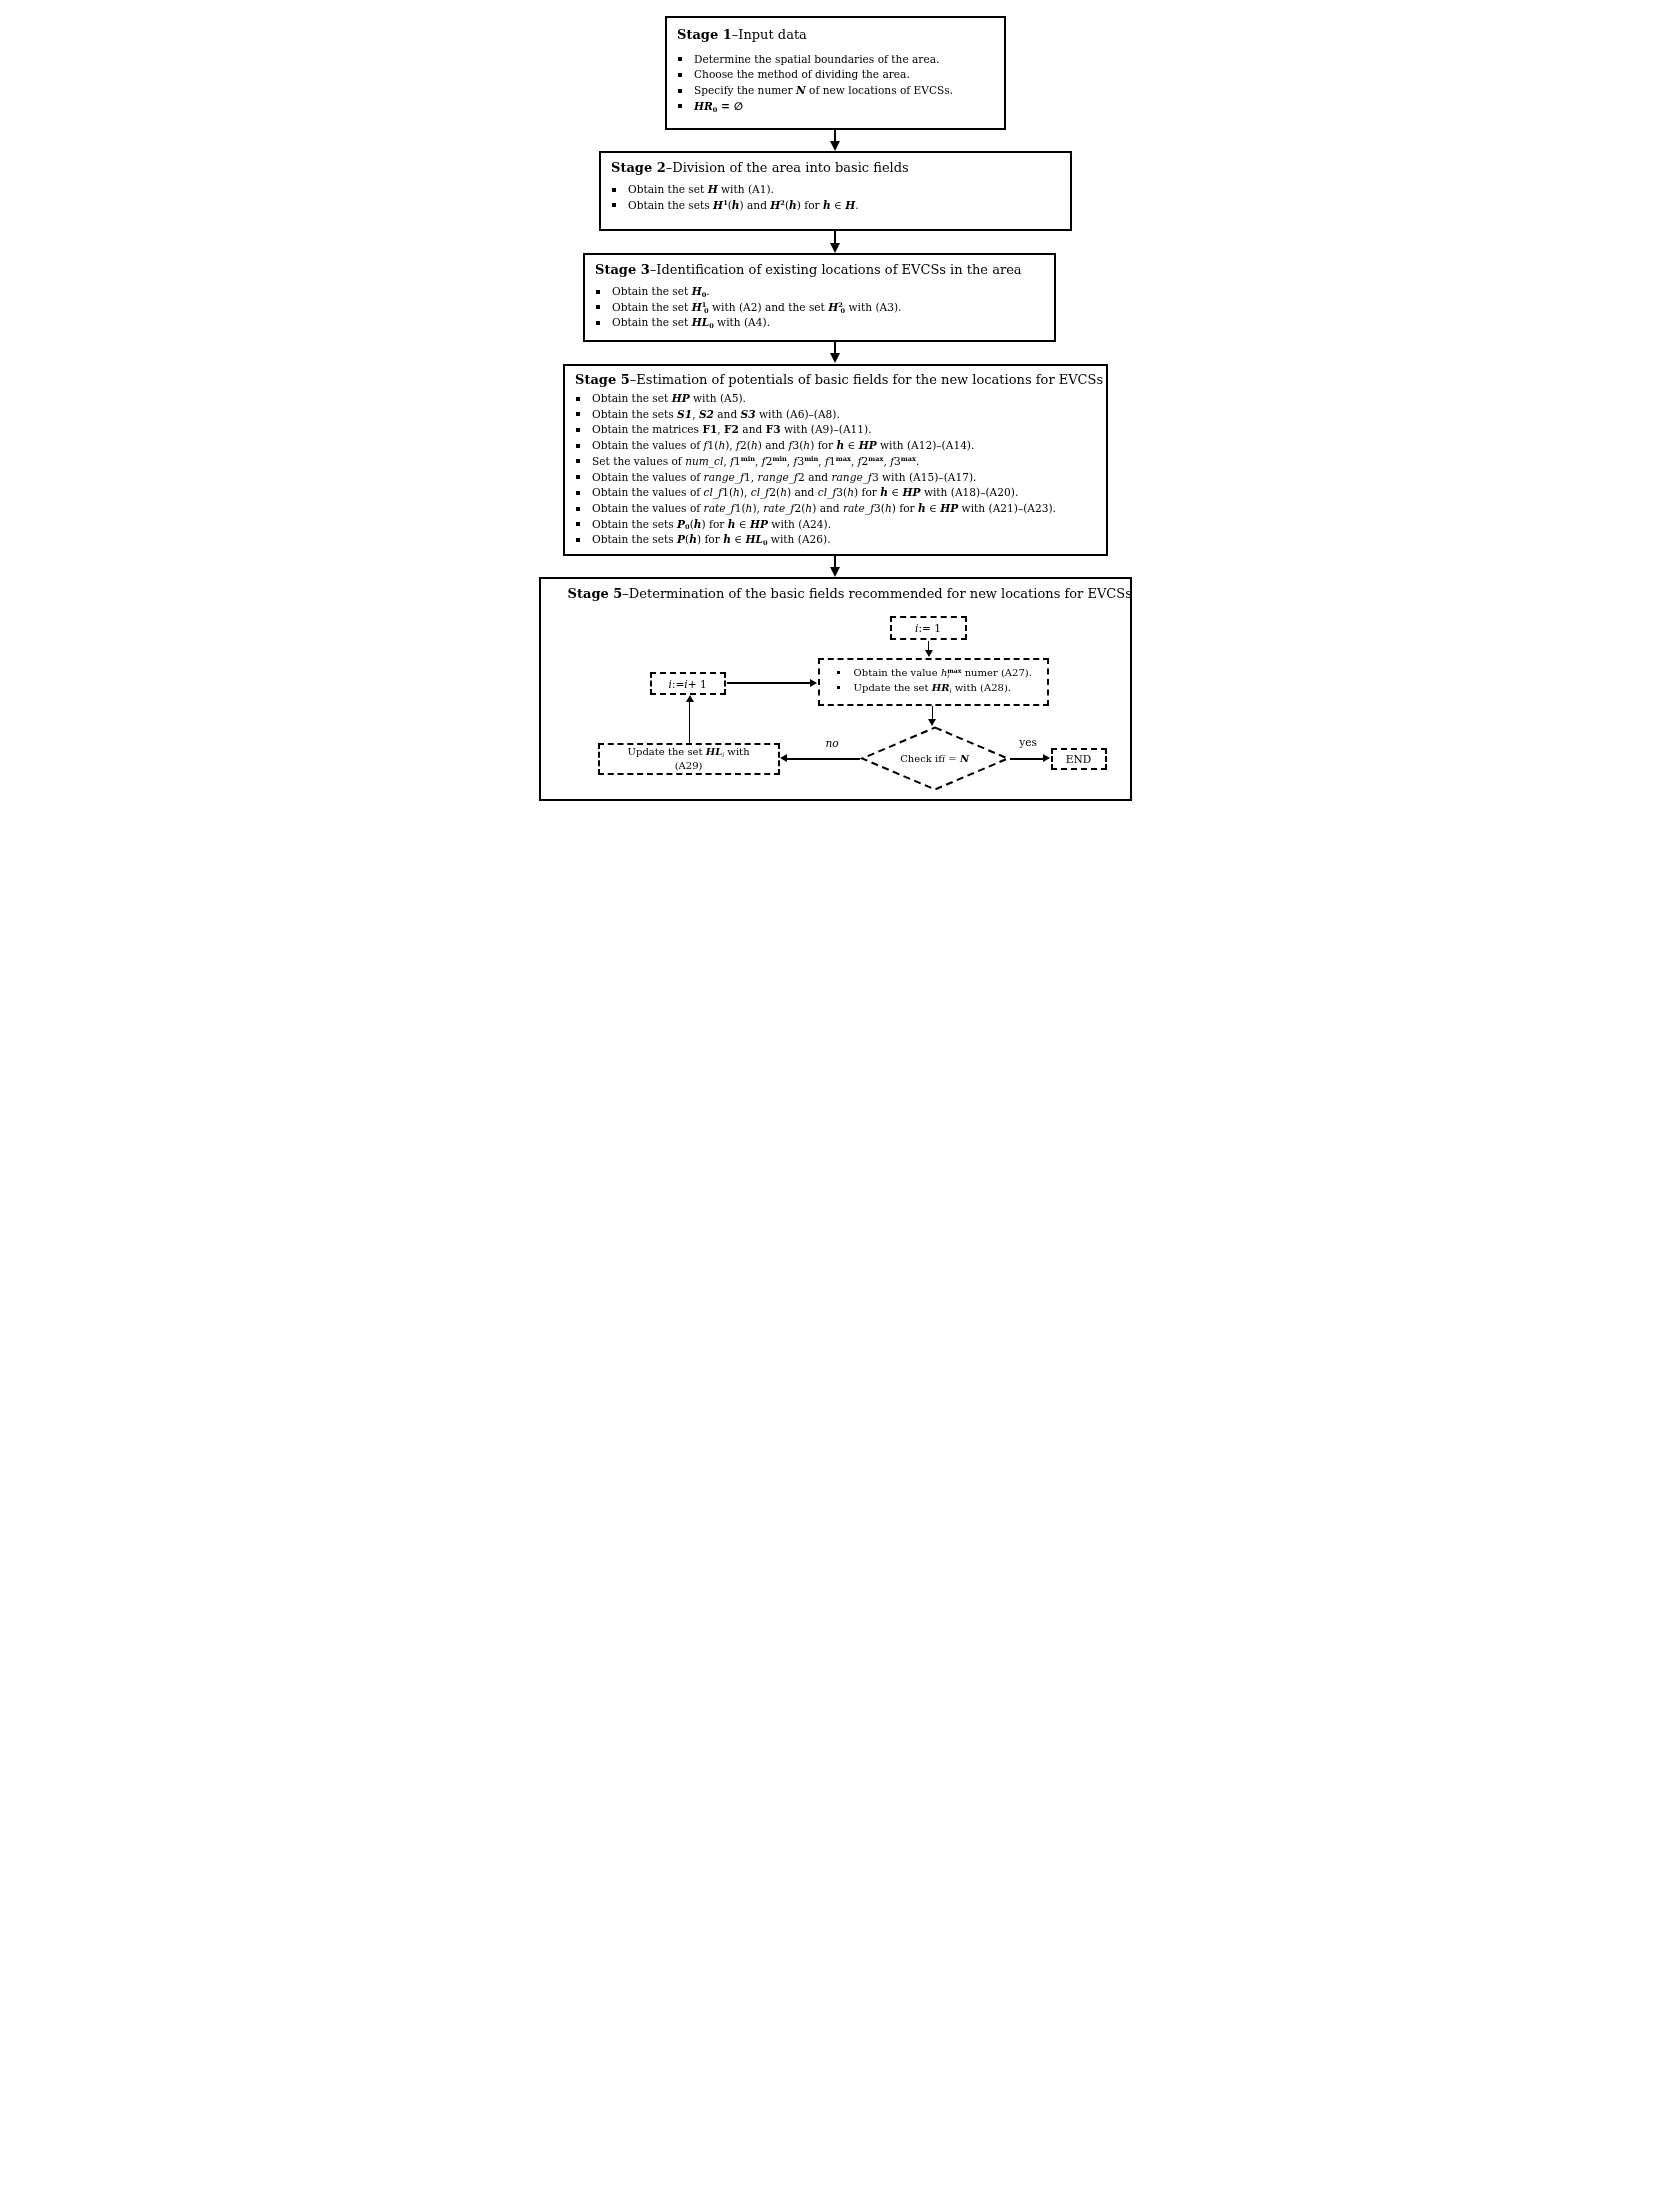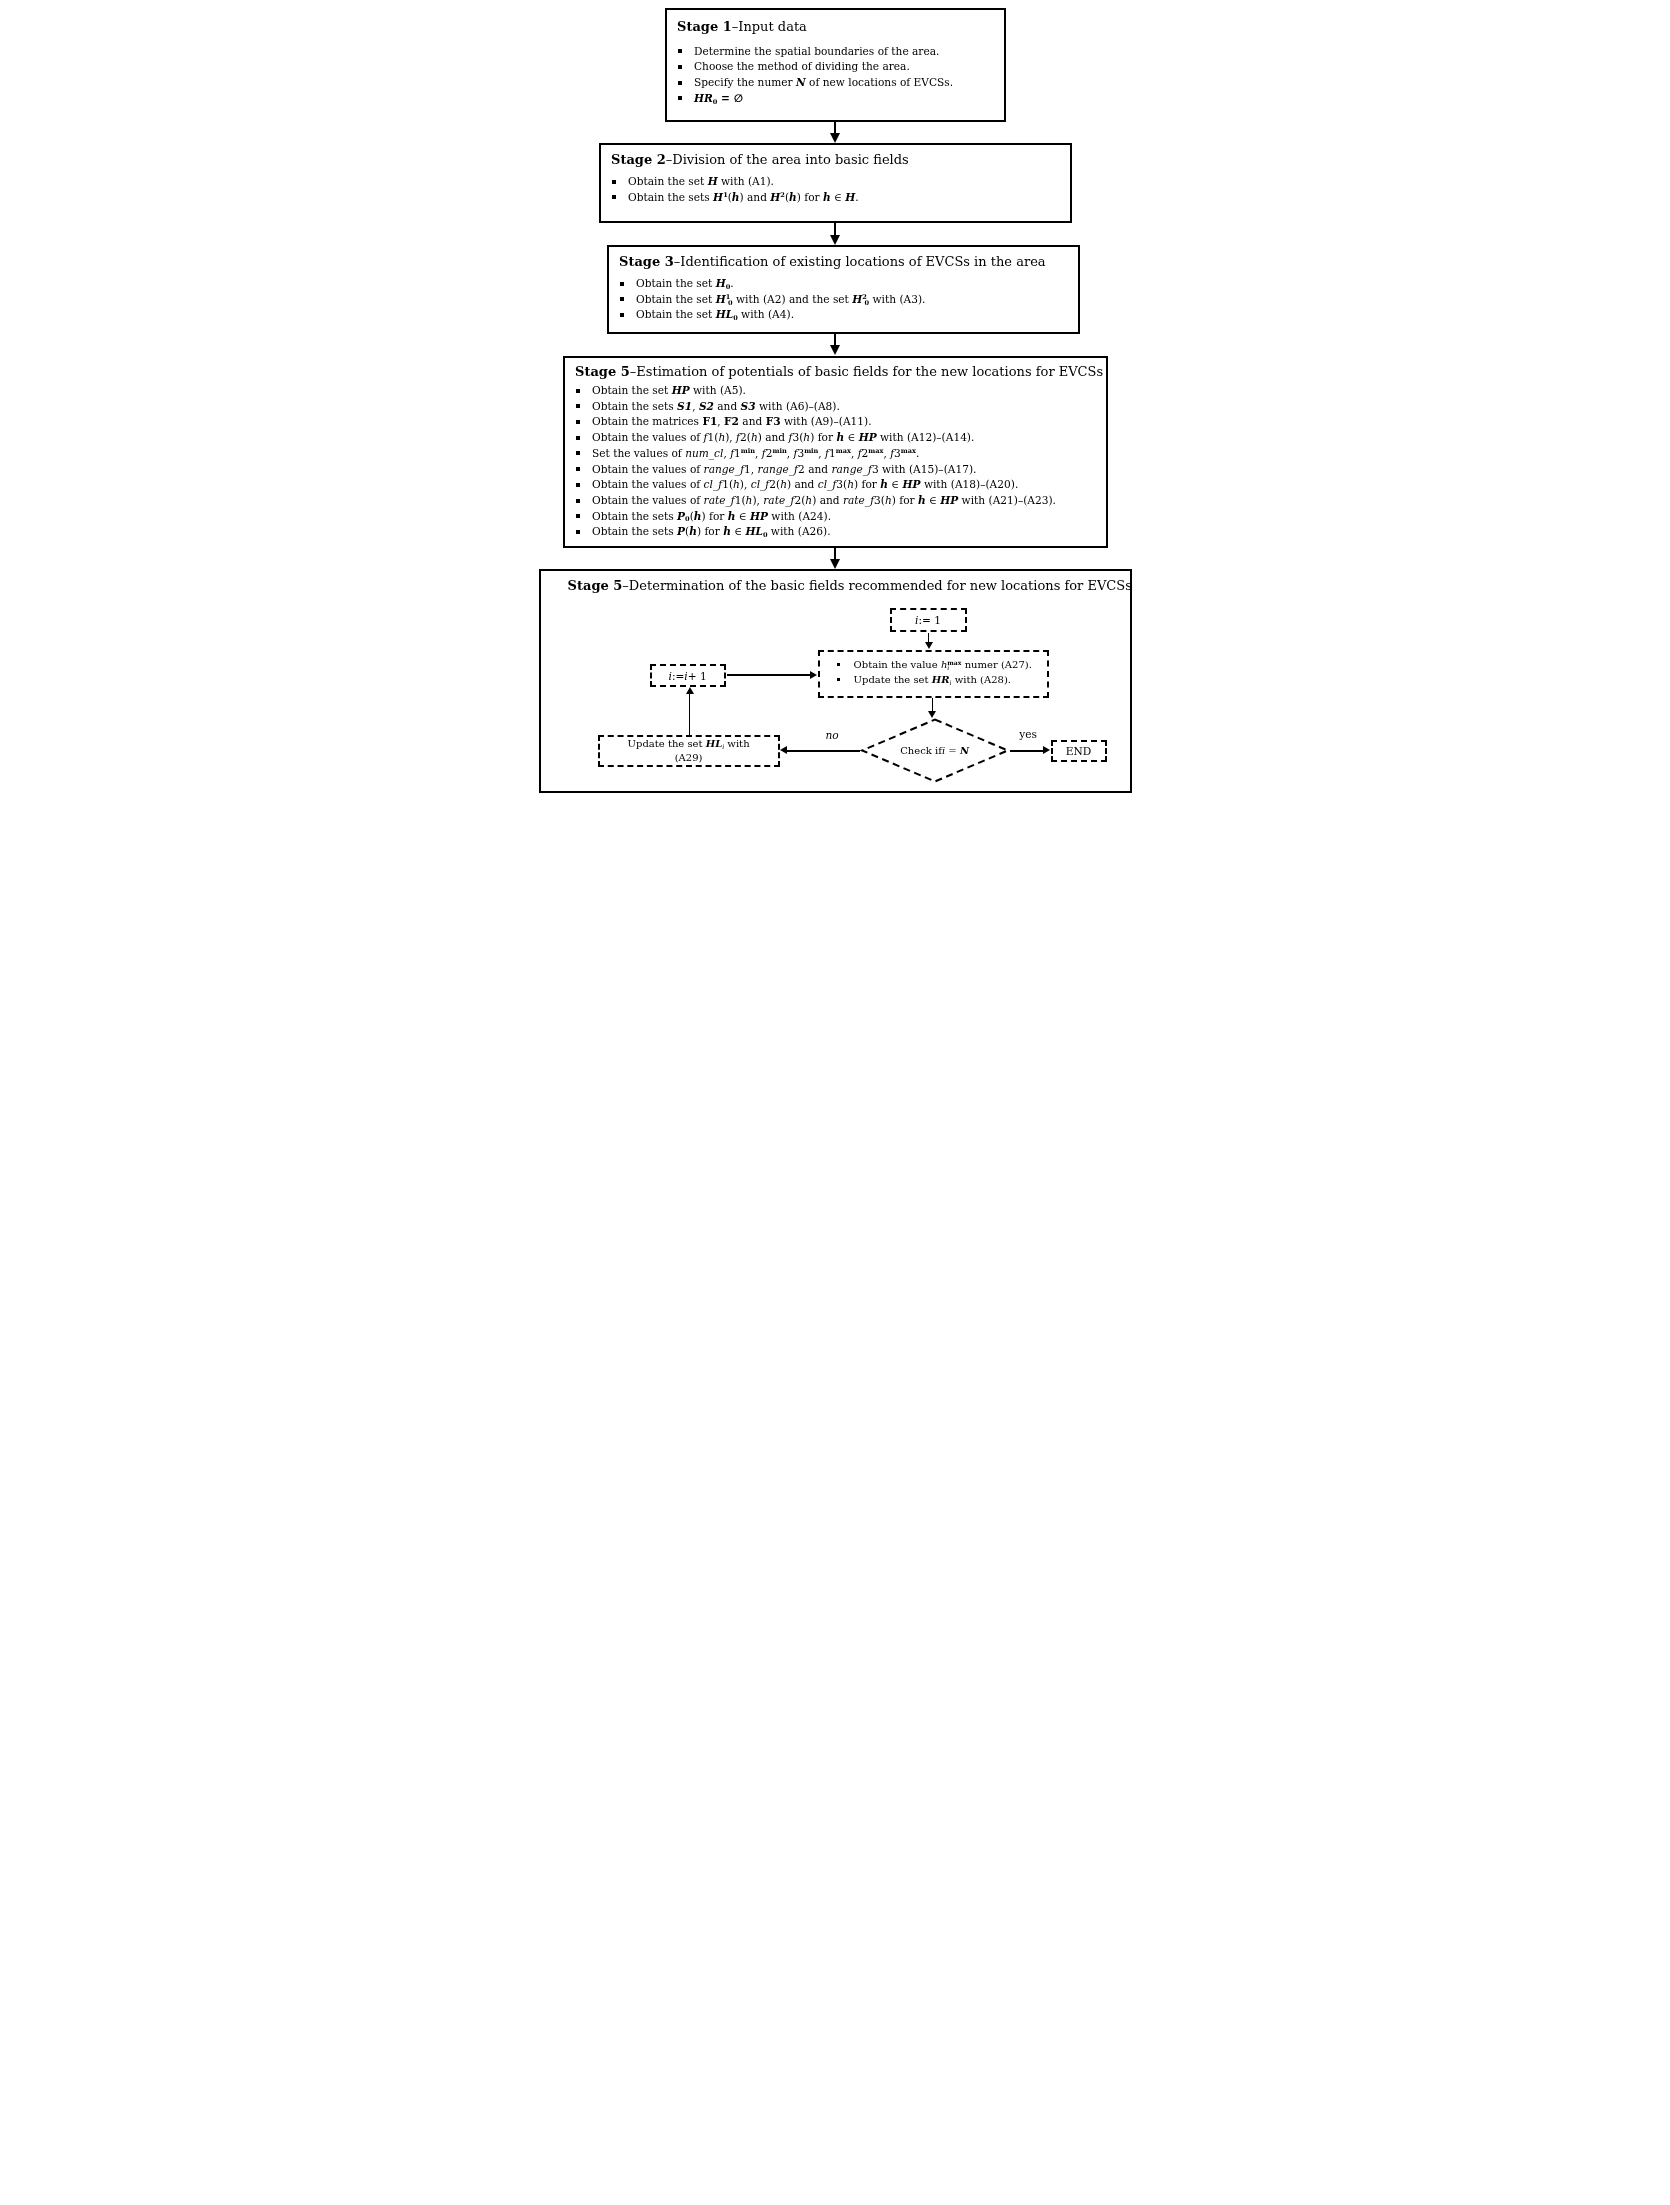--- a/index.html
+++ b/index.html
@@ -1,17 +1,17 @@
 <!DOCTYPE html>
 <html style="font-size:8px"><head>
 <meta charset="utf-8">
 <style>
   html,body{margin:0;padding:0;background:#ffffff;}
   body{font-family:"DejaVu Serif","Liberation Serif","DejaVu Sans",serif;color:#000;}
-  #canvas{position:relative;width:608px;height:802px;margin:0 auto;background:#fff;overflow:hidden;}
+  #canvas{position:relative;width:608px;height:802px;margin:8px auto;background:#fff;overflow:hidden;}
 
   .stage{position:absolute;border:2px solid #000;background:#fff;box-sizing:border-box;}
   .stage-title{font-size:13px;white-space:nowrap;padding:7px 0 0 10px;}
   .st-b{font-weight:bold;}
   .st-i{font-style:italic;}
   .st-bi{font-weight:bold;font-style:italic;}
   sub,sup{font-size:0.62em;line-height:0;position:relative;vertical-align:baseline;}
   sup{top:-0.55em;}
   sub{top:0.28em;}
   .stk{margin-left:-0.34em;}
@@ -68,21 +68,21 @@
     <div class="stage-title"><span class="st-b">Stage 2</span><span>–Division of the area into basic fields</span></div>
     <ul class="bullets">
         <li><span class="sq"></span><span><span>Obtain the set </span><span class="st-bi">H</span><span> with (A1).</span></span></li>
         <li><span class="sq"></span><span><span>Obtain the sets </span><span class="st-bi">H</span><sup class="st-b">1</sup><span>(</span><span class="st-bi">h</span><span>) and </span><span class="st-bi">H</span><sup class="st-b">2</sup><span>(</span><span class="st-bi">h</span><span>) for </span><span class="st-bi">h</span><span> ∈ </span><span class="st-bi">H</span><span>.</span></span></li>
       </ul>
   </div>
 
   <div class="vline" style="left:303px;top:223px;height:11.6px;"></div>
   <div class="head-down" style="left:299px;top:235px;"></div>
 
-  <div id="stage3" class="stage" style="left:76px;top:245px;width:473px;height:89px;">
+  <div id="stage3" class="stage" style="left:52px;top:245px;width:473px;height:89px;">
     <div class="stage-title"><span class="st-b">Stage 3</span><span>–Identification of existing locations of EVCSs in the area</span></div>
     <ul class="bullets">
         <li><span class="sq"></span><span><span>Obtain the set </span><span class="st-bi">H</span><sub class="st-b">0</sub><span>.</span></span></li>
         <li><span class="sq"></span><span><span>Obtain the set </span><span class="st-bi">H</span><sup class="st-b">1</sup><sub class="st-b stk">0</sub><span> with (A2) and the set </span><span class="st-bi">H</span><sup class="st-b">2</sup><sub class="st-b stk">0</sub><span> with (A3).</span></span></li>
         <li><span class="sq"></span><span><span>Obtain the set </span><span class="st-bi">HL</span><sub class="st-b">0</sub><span> with (A4).</span></span></li>
       </ul>
   </div>
 
   <div class="vline" style="left:303px;top:334px;height:11.6px;"></div>
   <div class="head-down" style="left:299px;top:345px;"></div>

